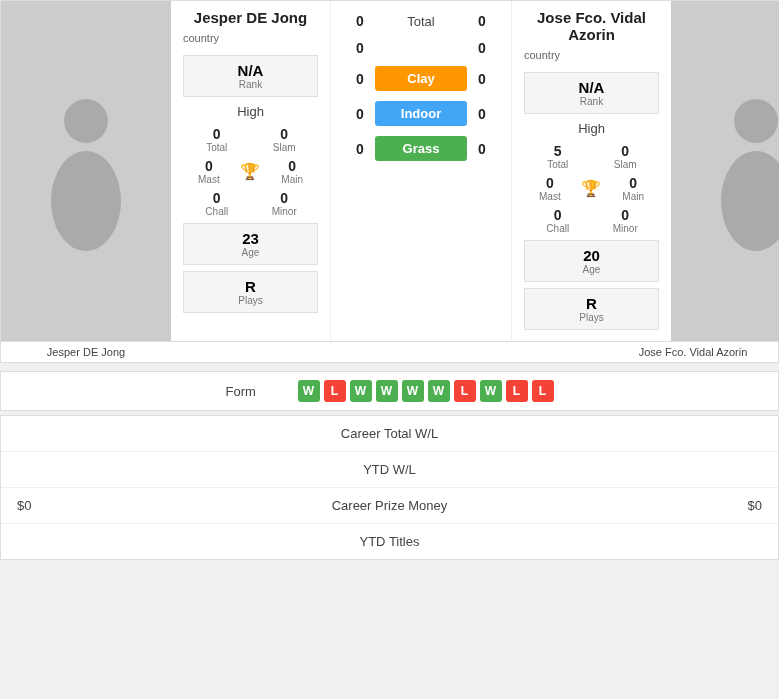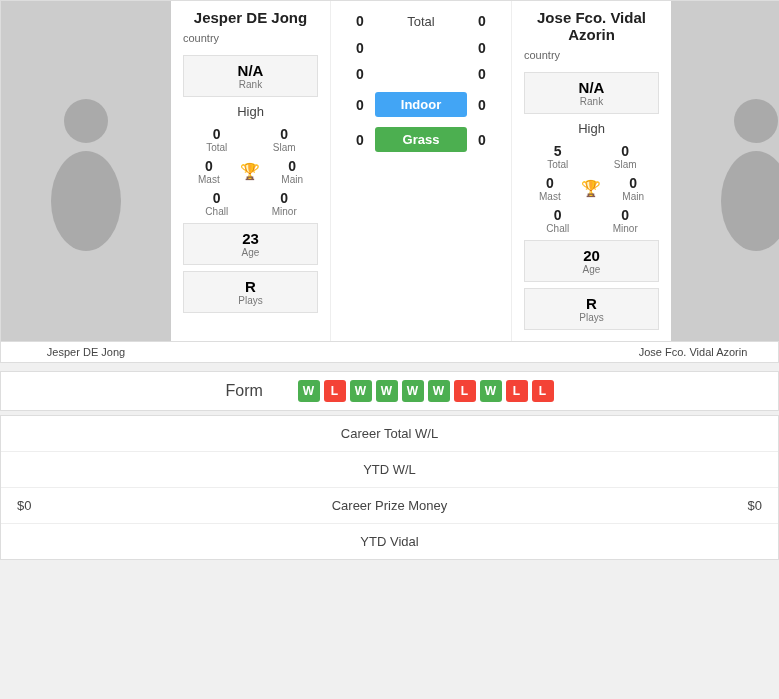--- a/index.html
+++ b/index.html
@@ -182,21 +182,21 @@
       display: flex;
       align-items: center;
       padding: 8px 16px;
       background: #fff;
       border: 1px solid #ddd;
       margin-bottom: 4px;
     }
 
     .form-label {
       color: #444;
-      font-size: 16px;
+      font-size: 13px;
       margin-right: 12px;
       min-width: 60px;
     }
 
     .form-badges {
       display: flex;
       gap: 4px;
     }
 
     .form-badge {
@@ -348,20 +348,21 @@
         <span class="total-val">0</span>
       </div>
 
       <div class="surface-row">
         <span class="surface-val">0</span>
         <span class="surface-val">0</span>
       </div>
 
       <div class="surface-row">
         <span class="surface-val">0</span>
+        <button class="surface-btn clay-btn">Clay</button>
         <span class="surface-val">0</span>
       </div>
 
       <div class="surface-row">
         <span class="surface-val">0</span>
         <button class="surface-btn indoor-btn">Indoor</button>
         <span class="surface-val">0</span>
       </div>
 
       <div class="surface-row">
@@ -473,18 +474,18 @@
         <span class="stats-row-label">YTD W/L</span>
         <span class="stats-row-right"></span>
       </div>
       <div class="stats-row">
         <span class="stats-row-left">$0</span>
         <span class="stats-row-label">Career Prize Money</span>
         <span class="stats-row-right">$0</span>
       </div>
       <div class="stats-row">
         <span class="stats-row-left"></span>
-        <span class="stats-row-label">YTD Vidal</span>
+        <span class="stats-row-label">YTD Titles</span>
         <span class="stats-row-right"></span>
       </div>
     </div>
 
 </div>
 
 </body></html>

